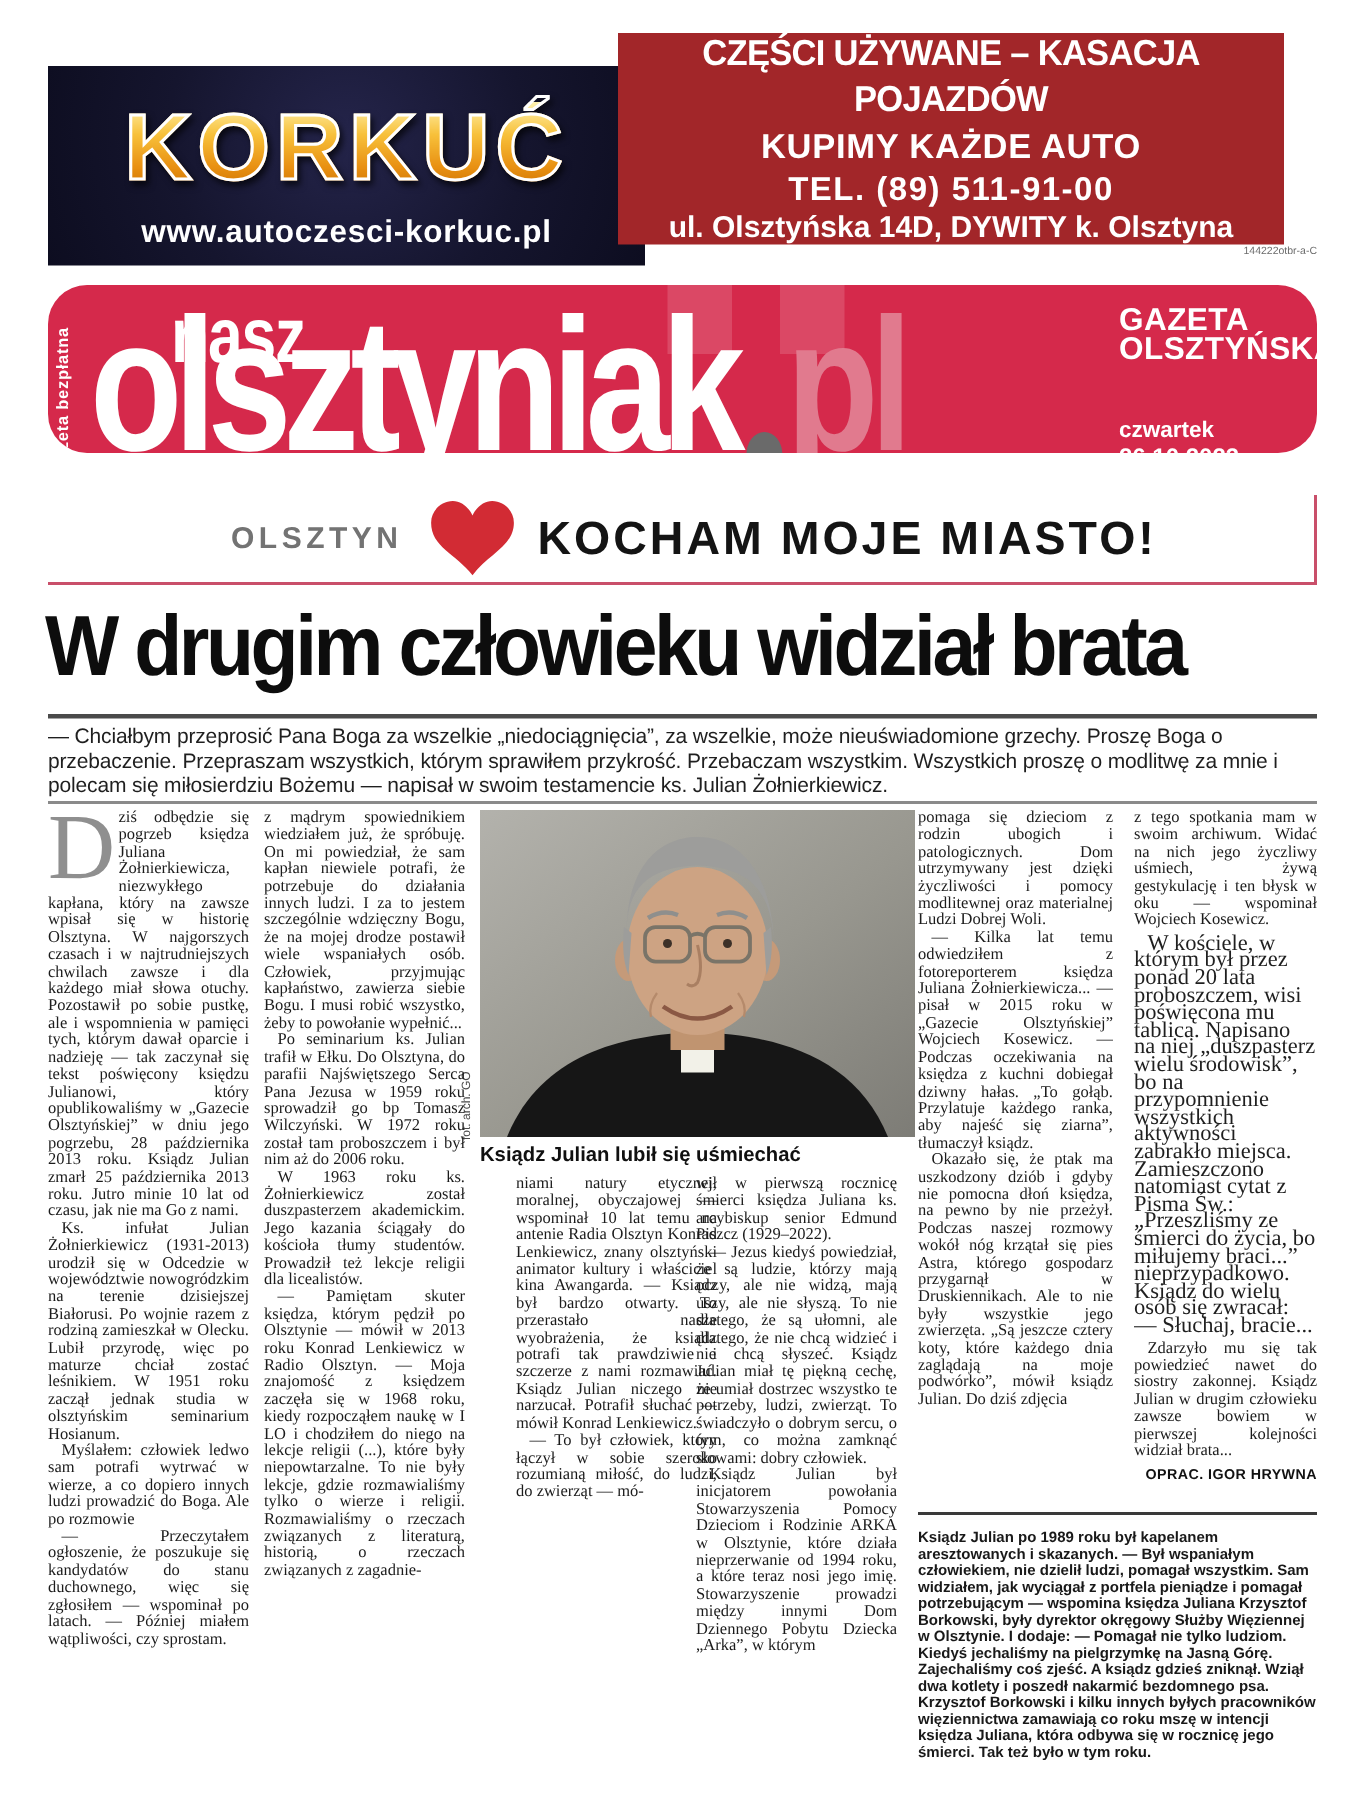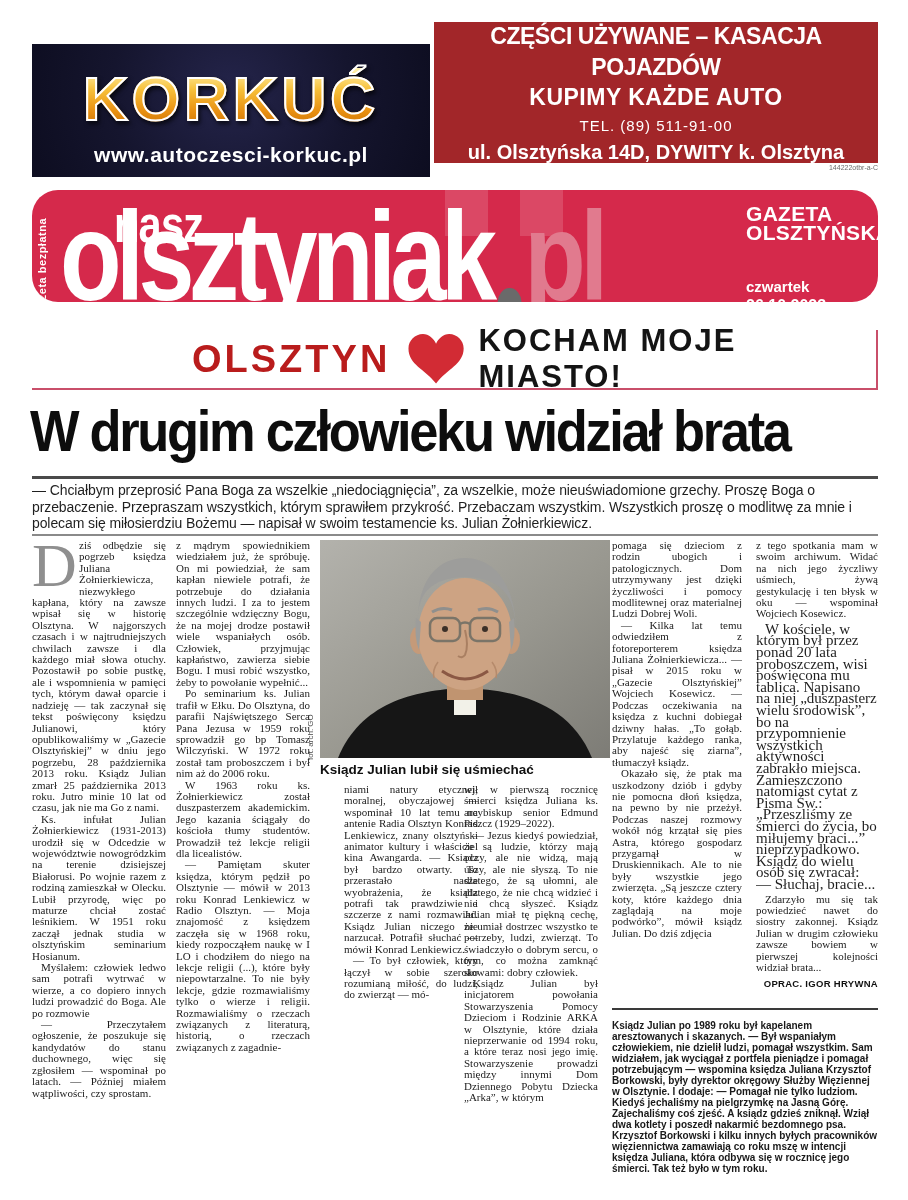--- a/index.html
+++ b/index.html
@@ -22,29 +22,29 @@
   .korkuc-brand {
     font-size: 62px; font-weight: 700; letter-spacing: 4px; line-height: 1;
     background: linear-gradient(180deg, #fff3b0 0%, #f7c03a 35%, #e89012 70%, #c96f00 100%);
     -webkit-background-clip: text; background-clip: text; color: transparent;
     -webkit-text-stroke: 2px #ffffff;
     filter: drop-shadow(2px 3px 2px rgba(0,0,0,0.65));
     margin-top: 8px;
   }
   .korkuc-site { color: #ffffff; font-weight: 700; font-size: 21px; letter-spacing: 0.5px; }
   .ad-red {
-    left: 434px; top: 22px; width: 444px; height: 141px;
+    left: 412px; top: 22px; width: 444px; height: 141px;
     background: #a22629;
     color: #ffffff; text-align: center;
     display: flex; flex-direction: column; justify-content: center;
     padding: 22px 4px;
   }
   .ad-red .l1 { font-size: 24px; font-weight: 700; letter-spacing: -0.5px; line-height: 31px; transform: scaleX(0.96); }
   .ad-red .l2 { font-size: 23px; font-weight: 700; line-height: 30px; letter-spacing: 0.5px; }
-  .ad-red .l3 { font-size: 15px; font-weight: 400; line-height: 27px; letter-spacing: 1px; }
+  .ad-red .l3 { font-size: 22px; font-weight: 700; line-height: 27px; letter-spacing: 1px; }
   .ad-red .l4 { font-size: 20px; font-weight: 700; line-height: 26px; }
   .ad-code { left: 760px; top: 164px; width: 118px; text-align: right; font-size: 7px; color: #6b6b6b; }
 
   
   .masthead {
     left: 32px; top: 190px; width: 846px; height: 112px;
     background: #d5294b; overflow: hidden; border-radius: 26px;
   }
   .wm-bar { position: absolute; top: 0; width: 43px; height: 46px; background: rgba(255,255,255,0.15); }
   .free-label {
@@ -71,21 +71,21 @@
   .issue { position: absolute; left: 714px; top: 88px; color: #ffffff; font-weight: 700; }
   .issue .wd { font-size: 15px; line-height: 18px; }
   .issue .dt { font-size: 16px; line-height: 20px; }
 
   
   .tagline {
     left: 32px; top: 330px; width: 846px; height: 58px;
     display: flex; align-items: center; padding-left: 122px;
     background: #ffffff;
   }
-  .tag-city { color: #b91c1c; font-weight: 700; font-size: 38px; letter-spacing: 3px; margin-left: 38px; }
+  .tag-city { color: #737373; font-weight: 700; font-size: 20px; letter-spacing: 3px; }
   .tag-heart { width: 58px; height: 50px; margin: 0 14px 0 18px; }
   .tag-slogan { color: #141414; font-weight: 700; font-size: 31px; letter-spacing: 2px; }
   .tag-rule { left: 32px; top: 388px; width: 846px; height: 2px; background: #c94f6a; }
   .tag-vline { left: 876px; top: 330px; width: 2px; height: 58px; background: #c94f6a; }
 
   
   .headline {
     left: 30px; top: 402px; width: 900px;
     font-size: 57px; font-weight: 700; letter-spacing: -2.5px; color: #0d0d0d;
     transform: scaleX(0.92); transform-origin: left top; line-height: 1.05;

